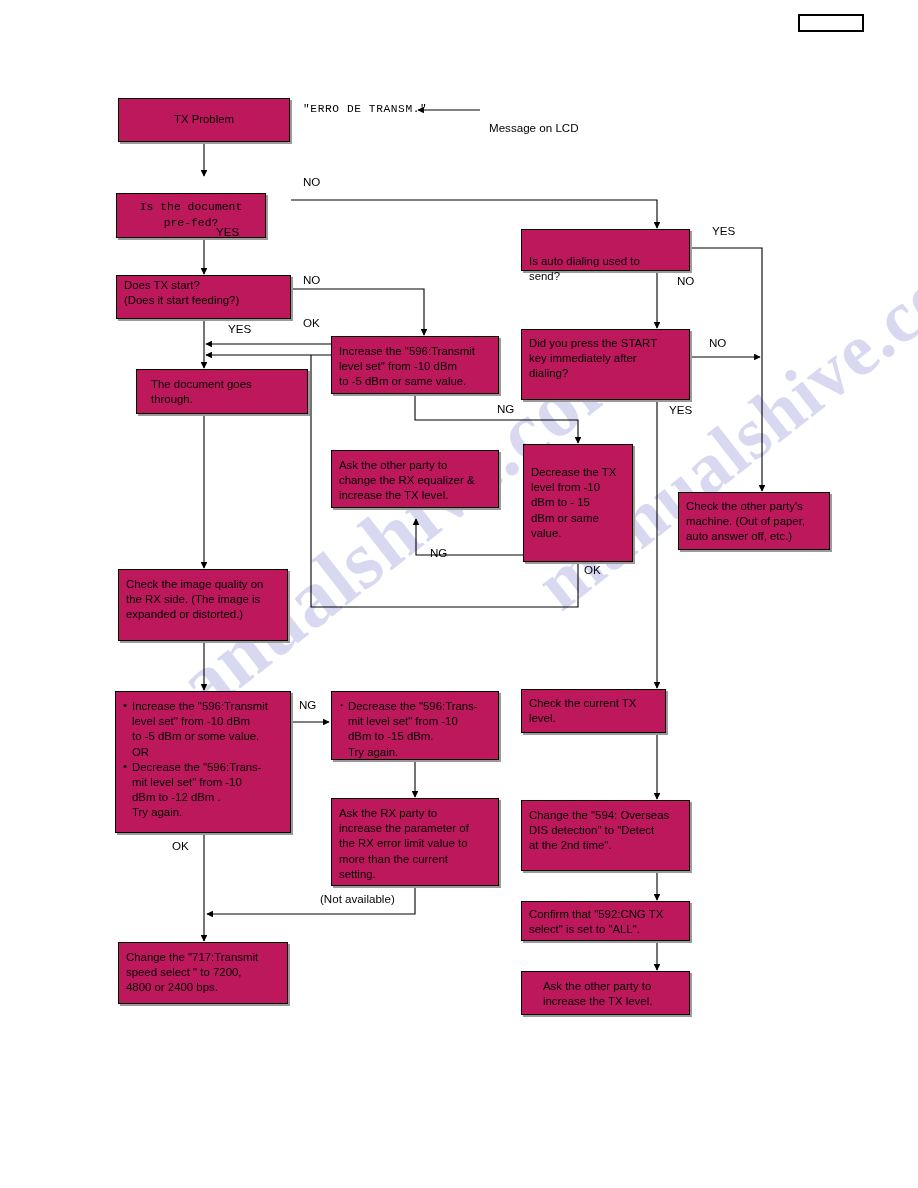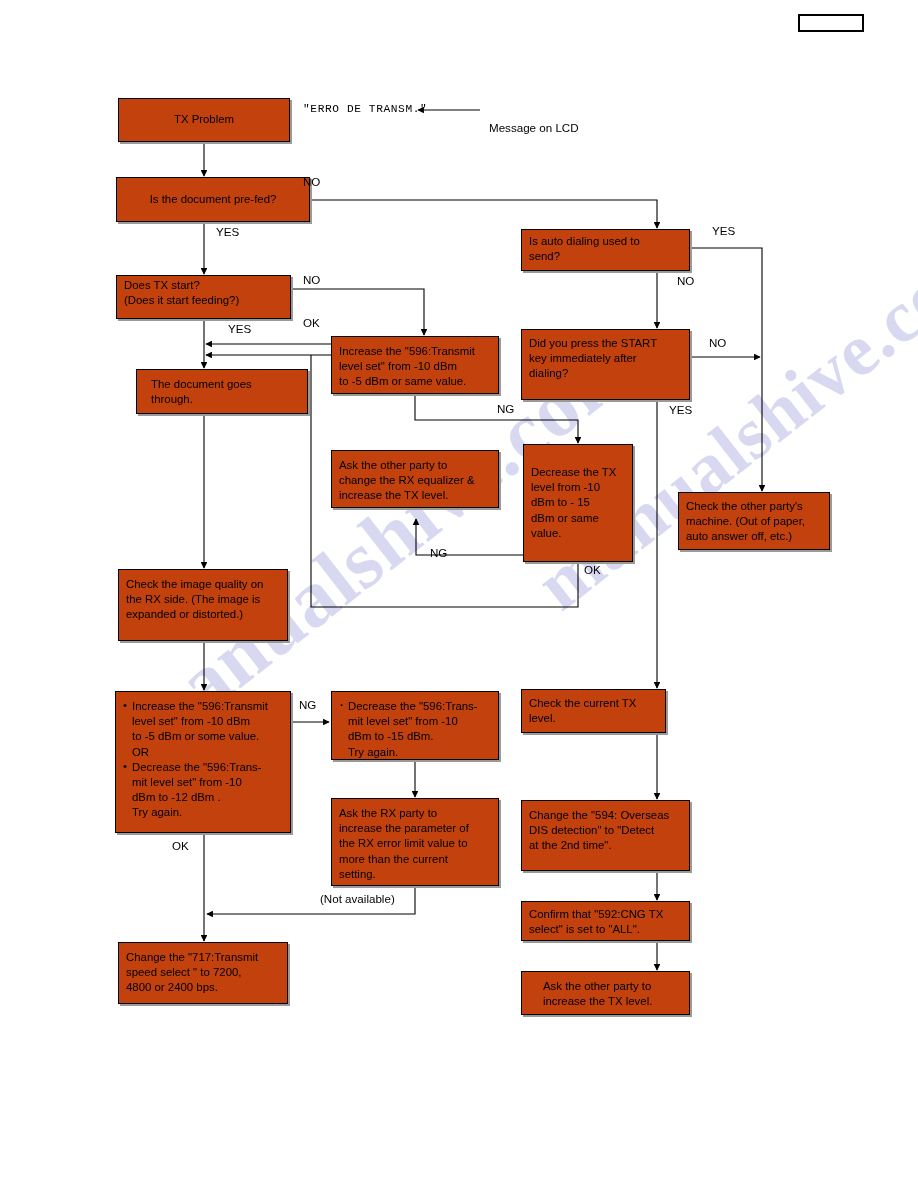--- a/index.html
+++ b/index.html
@@ -51,21 +51,21 @@
   
   svg.wires {
     position: absolute;
     left: 0; top: 0;
     z-index: 2;
   }
   
   .box {
     position: absolute;
     box-sizing: border-box;
-    background: #c2410c;
+    background: #be185d;
     border: 1px solid #000000;
     box-shadow: 2px 2px 0 0 #9a9a9a;
     z-index: 3;
     font-size: 11.4px;
     line-height: 15.2px;
     padding: 5px 7px;
     color: #000;
   }
   .box.center {
     display: flex;
@@ -198,21 +198,21 @@
     </g>
   </svg>
 
   <div class="lcd" style="left:303px; top:103px;">"ERRO DE TRANSM."</div>
   <div class="note" style="left:489px; top:121px;">Message on LCD</div>
 
   <div class="box center" style="left:118px; top:98px; width:172px; height:44px;">
     <span>TX Problem</span>
   </div>
 
-  <div class="box center" style="left:116px; top:177px; width:194px; height:45px;">
+  <div class="box center" style="left:116px; top:193px; width:150px; height:45px;font-family:Liberation Mono, monospace;">
     <span>Is the document pre-fed?</span>
   </div>
 
   <div class="box topleft" style="left:116px; top:275px; width:175px; height:44px; padding-top:2px;">
     <div class="inner">
       <div>Does TX start?</div>
       <div>(Does it start feeding?)</div>
     </div>
   </div>
 
@@ -250,21 +250,21 @@
   <div class="box topleft" style="left:523px; top:444px; width:110px; height:118px; padding-top:20px;">
     <div class="inner">
       <div>Decrease the TX</div>
       <div>level from -10</div>
       <div>dBm to - 15</div>
       <div>dBm or same</div>
       <div>value.</div>
     </div>
   </div>
 
-  <div class="box topleft" style="left:521px; top:229px; width:169px; height:42px; padding-top:4px;">
+  <div class="box topleft" style="left:521px; top:229px; width:169px; height:42px; padding-top:24px;">
     <div class="inner">
       <div>Is auto dialing used to</div>
       <div>send?</div>
     </div>
   </div>
 
   <div class="box topleft" style="left:521px; top:329px; width:169px; height:71px; padding-top:6px;">
     <div class="inner">
       <div>Did you press the START</div>
       <div>key immediately after</div>

